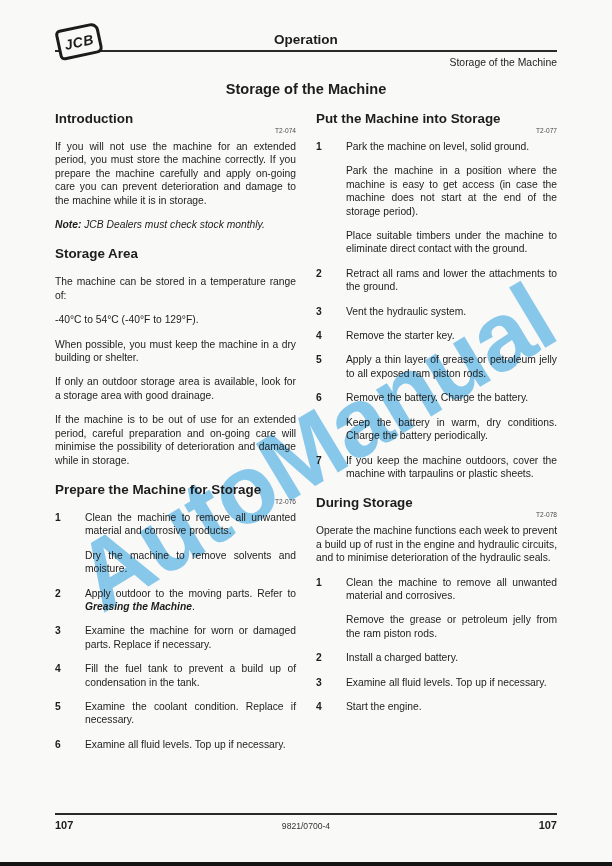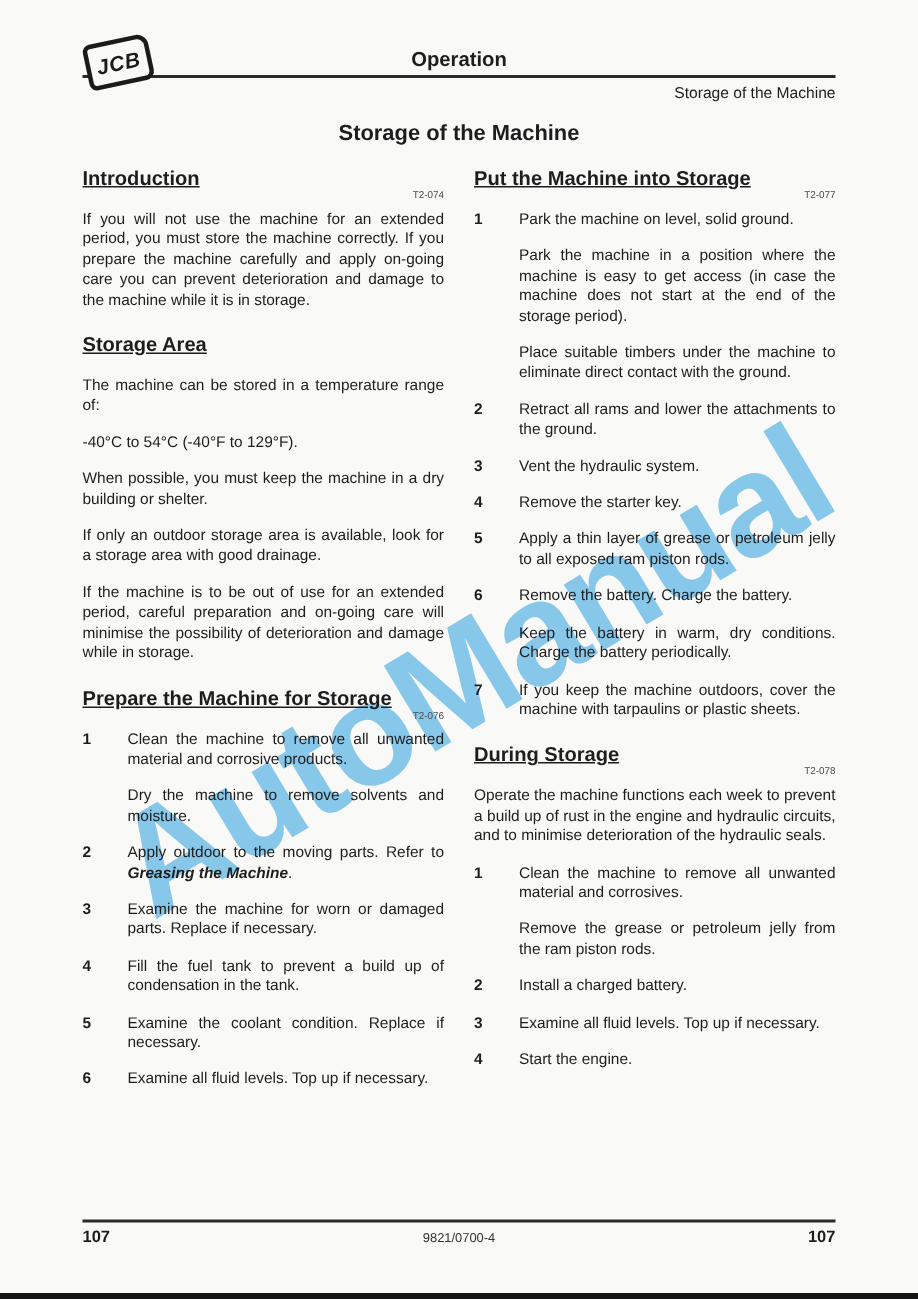--- a/index.html
+++ b/index.html
@@ -30,21 +30,21 @@
   .hdr-section { text-align:center; font-weight:bold; font-size:13.5px; padding-top:8px; }
   .hdr-rule { border:0; border-top:2px solid #2a2a2a; margin:3px 0 0 0; }
   .hdr-subsection { text-align:right; font-size:10.4px; margin-top:5px; }
 
   .page-title { text-align:center; font-size:14.6px; font-weight:bold; margin:13px 0 9px 0; }
 
   
   .columns { display:flex; gap:20px; padding:0 55px; }
   .col { flex:1; min-width:0; }
 
-  .section-heading { font-size:13.4px; font-weight:bold; margin:15px 0 1px 0;text-decoration:underline; }
+  .section-heading { font-size:13.4px; font-weight:bold; margin:15px 0 1px 0; }
   .section:first-child .section-heading { margin-top:5px; }
   .tcode { text-align:right; font-size:6.6px; color:#4a4a4a; margin:0 0 5px 0; min-height:8px; }
   .body-p { font-size:10.3px; line-height:13.4px; text-align:justify; margin:0 0 11px 0; }
   .note-label { font-weight:bold; font-style:italic; }
   .note-text { font-style:italic; }
   .bi { font-weight:bold; font-style:italic; }
 
   .list-item { display:flex; margin:0 0 11px 0; }
   .num { width:30px; flex-shrink:0; font-weight:bold; font-size:10.3px; line-height:13.4px; }
   .item-body { flex:1; min-width:0; }
@@ -81,20 +81,21 @@
     <div class="page-title">Storage of the Machine</div>
 
     <div class="columns">
 
       <div class="col">
 
         <div class="section">
           <div class="section-heading">Introduction</div>
           <div class="tcode">T2-074</div>
           <p class="body-p">If you will not use the machine for an extended period, you must store the machine correctly. If you prepare the machine carefully and apply on-going care you can prevent deterioration and damage to the machine while it is in storage.</p>
+          <p class="body-p"><span class="note-label">Note:</span><span class="note-text"> JCB Dealers must check stock monthly.</span></p>
         </div>
 
         <div class="section">
           <div class="section-heading">Storage Area</div>
           <div class="tcode"></div>
           <p class="body-p">The machine can be stored in a temperature range of:</p>
           <p class="body-p">-40°C to 54°C (-40°F to 129°F).</p>
           <p class="body-p">When possible, you must keep the machine in a dry building or shelter.</p>
           <p class="body-p">If only an outdoor storage area is available, look for a storage area with good drainage.</p>
           <p class="body-p">If the machine is to be out of use for an extended period, careful preparation and on-going care will minimise the possibility of deterioration and damage while in storage.</p>

